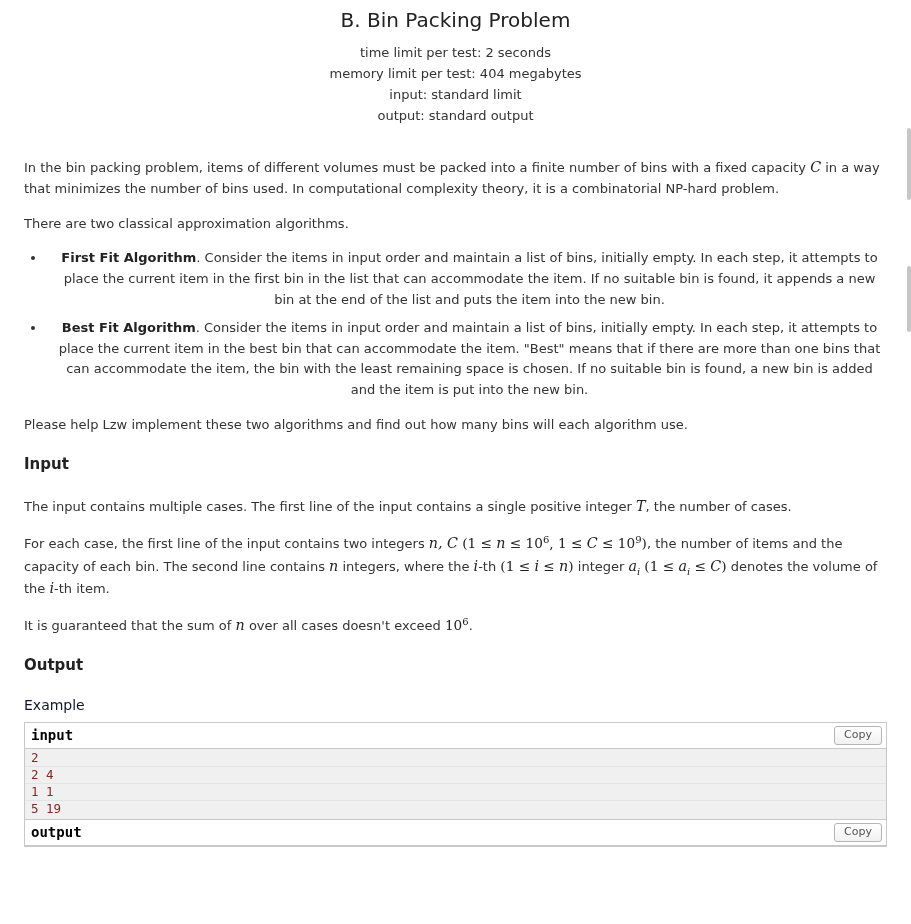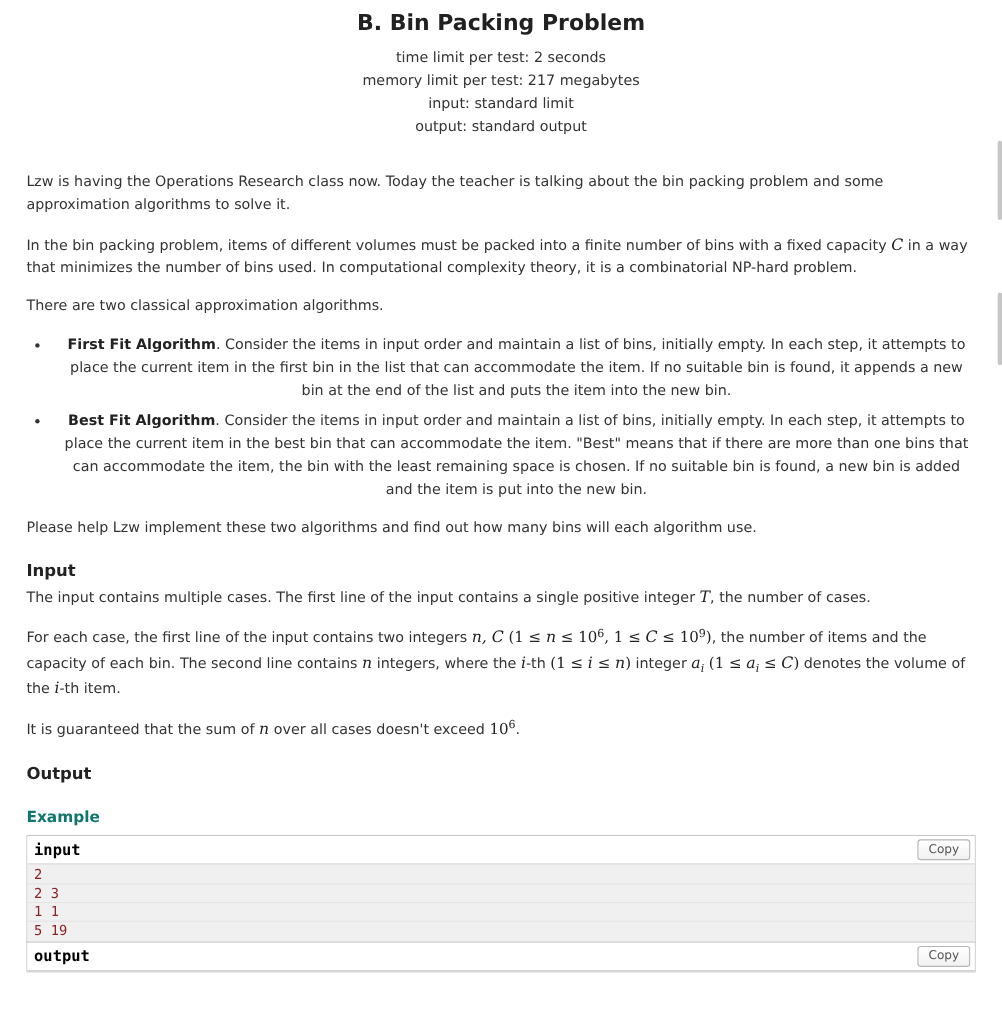--- a/index.html
+++ b/index.html
@@ -17,21 +17,21 @@
     min-height: 924px;
     background: #fff;
     overflow: hidden;
   }
   .content { padding: 0 24px 20px 24px; }
 
   
   .problem-title {
     text-align: center;
     font-size: 20px;
-    font-weight: bold;
+    font-weight: normal;
     color: #212121;
     margin: 7px 0 9px 0;
     line-height: 1.3;
   }
   .meta { text-align: center; font-size: 13px; color: #333; }
   .meta div { line-height: 21px; }
   .meta-spacer { height: 16px; }
 
   
   p.para { margin: 14px 0 0 0; }
@@ -57,25 +57,25 @@
     font-family: "DejaVu Serif", "Liberation Serif", serif; font-style: italic; }
 
   
   h2.section-title {
     font-size: 15px;
     font-weight: bold;
     color: #222;
     margin: 18px 0 0 0;
     line-height: 1.4;
   }
-  h2.section-title + p.para { margin-top: 2px; }
+  h2.section-title + p.para { margin-top: 20px; }
   h3.example-title {
     font-size: 14px;
-    font-weight: bold;
-    color: #0f766e;
+    font-weight: normal;
+    color: #0f172a;
     margin: 20px 0 6px 0;
     line-height: 1.4;
   }
 
   
   .sample-block { border: 1px solid #c8c8c8; background: #fff; }
   .sample-block.output-block { margin-top: -1px; }
   .sample-header {
     display: flex;
     justify-content: space-between;
@@ -133,29 +133,28 @@
 
 <div class="page">
 
   <div class="scroll-mark m1"></div>
   <div class="scroll-mark m2"></div>
 
   <h1 class="problem-title">B. Bin Packing Problem</h1>
 
   <div class="meta">
     <div>time limit per test: 2 seconds</div>
-    <div>memory limit per test: 217 megabytes</div>
+    <div>memory limit per test: 404 megabytes</div>
     <div>input: standard limit</div>
     <div>output: standard output</div>
   </div>
   <div class="meta-spacer"></div>
 
   <div class="content">
 
-    <p class="para">Lzw is having the Operations Research class now. Today the teacher is talking about the bin packing problem and some approximation algorithms to solve it.</p>
     <p class="para">In the bin packing problem, items of different volumes must be packed into a finite number of bins with a fixed capacity <span class="math">C</span> in a way that minimizes the number of bins used. In computational complexity theory, it is a combinatorial NP-hard problem.</p>
     <p class="para">There are two classical approximation algorithms.</p>
 
     <ul class="algo-list">
       <li><b>First Fit Algorithm</b>. Consider the items in input order and maintain a list of bins, initially empty. In each step, it attempts to place the current item in the first bin in the list that can accommodate the item. If no suitable bin is found, it appends a new bin at the end of the list and puts the item into the new bin.</li>
       <li><b>Best Fit Algorithm</b>. Consider the items in input order and maintain a list of bins, initially empty. In each step, it attempts to place the current item in the best bin that can accommodate the item. "Best" means that if there are more than one bins that can accommodate the item, the bin with the least remaining space is chosen. If no suitable bin is found, a new bin is added and the item is put into the new bin.</li>
     </ul>
 
     <p class="para">Please help Lzw implement these two algorithms and find out how many bins will each algorithm use.</p>
 
@@ -169,21 +168,21 @@
     <h3 class="example-title">Example</h3>
 
     <div class="sample">
       <div class="sample-block input-block">
         <div class="sample-header">
           <span class="sample-label">input</span>
           <span class="copy-btn">Copy</span>
         </div>
         <div class="sample-body">
             <div class="code-line">2</div>
-            <div class="code-line">2 3</div>
+            <div class="code-line">2 4</div>
             <div class="code-line">1 1</div>
             <div class="code-line">5 19</div>
           </div>
       </div>
 
       <div class="sample-block output-block">
         <div class="sample-header">
           <span class="sample-label">output</span>
           <span class="copy-btn">Copy</span>
         </div>

